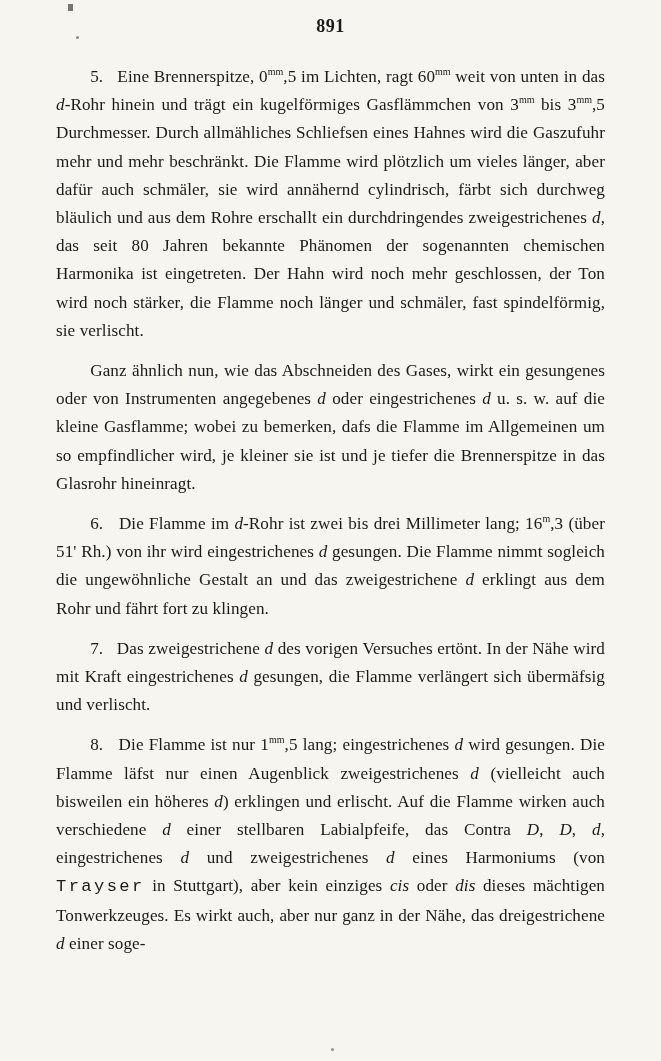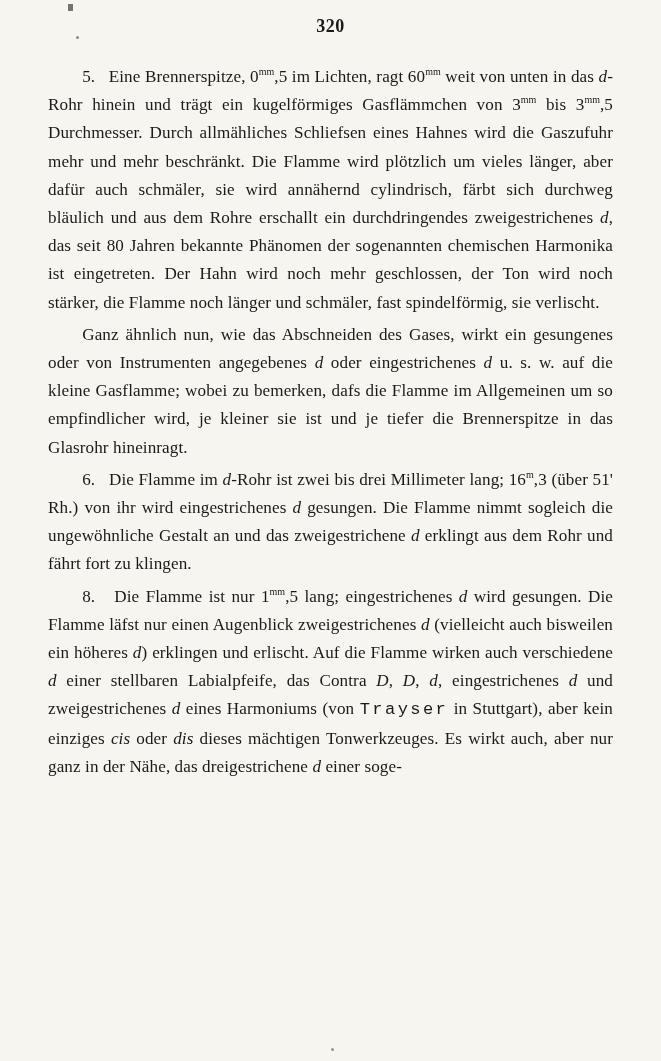--- a/index.html
+++ b/index.html
@@ -31,21 +31,21 @@
     margin-bottom: 26px;
   }
   .body-text {
     font-size: 17.1px;
     line-height: 28.2px;
     text-align: justify;
     text-justify: inter-word;
     letter-spacing: .1px;
   }
   p {
-    margin: 4px;
+    margin: 12px;
     text-indent: 2.0em;
   }
   .it {
     font-style: italic;
   }
   .sup {
     font-size: 10px;
     vertical-align: super;
     line-height: 0;
     letter-spacing: 0;
@@ -88,23 +88,24 @@
   }
 </style>
 </head>
 <body>
 
 <div class="page">
 
   <span class="top-tick"></span>
   <span class="top-dot"></span>
 
-  <div class="page-number">320</div>
+  <div class="page-number">891</div>
 
   <div class="body-text">
     <p><span class="num">5.</span>&nbsp;&nbsp; Eine Brennerspitze, 0<span class="sup">mm</span>,5 im Lichten, ragt 60<span class="sup">mm</span> weit von unten in das <span class="it">d</span>-Rohr hinein und trägt ein kugelförmiges Gasflämmchen von 3<span class="sup">mm</span> bis 3<span class="sup">mm</span>,5 Durchmesser. Durch allmähliches Schliefsen eines Hahnes wird die Gaszufuhr mehr und mehr beschränkt. Die Flamme wird plötzlich um vieles länger, aber dafür auch schmäler, sie wird annähernd cylindrisch, färbt sich durchweg bläulich und aus dem Rohre erschallt ein durchdringendes zweigestrichenes <span class="it">d</span>, das seit 80 Jahren bekannte Phänomen der sogenannten chemischen Harmonika ist eingetreten. Der Hahn wird noch mehr geschlossen, der Ton wird noch stärker, die Flamme noch länger und schmäler, fast spindelförmig, sie verlischt.</p>
     <p>Ganz ähnlich nun, wie das Abschneiden des Gases, wirkt ein gesungenes oder von Instrumenten angegebenes <span class="it">d</span> oder eingestrichenes <span class="it">d</span> u. s. w. auf die kleine Gasflamme; wobei zu bemerken, dafs die Flamme im Allgemeinen um so empfindlicher wird, je kleiner sie ist und je tiefer die Brennerspitze in das Glasrohr hineinragt.</p>
     <p><span class="num">6.</span>&nbsp;&nbsp; Die Flamme im <span class="it">d</span>-Rohr ist zwei bis drei Millimeter lang; 16<span class="sup">m</span>,3 (über 51' Rh.) von ihr wird eingestrichenes <span class="it">d</span> gesungen. Die Flamme nimmt sogleich die ungewöhnliche Gestalt an und das zweigestrichene <span class="it">d</span> erklingt aus dem Rohr und fährt fort zu klingen.</p>
+    <p><span class="num">7.</span>&nbsp;&nbsp; Das zweigestrichene <span class="it">d</span> des vorigen Versuches ertönt. In der Nähe wird mit Kraft eingestrichenes <span class="it">d</span> gesungen, die Flamme verlängert sich übermäfsig und verlischt.</p>
     <p><span class="num">8.</span>&nbsp;&nbsp; Die Flamme ist nur 1<span class="sup">mm</span>,5 lang; eingestrichenes <span class="it">d</span> wird gesungen. Die Flamme läfst nur einen Augenblick zweigestrichenes <span class="it">d</span> (vielleicht auch bisweilen ein höheres <span class="it">d</span>) erklingen und erlischt. Auf die Flamme wirken auch verschiedene <span class="it">d</span> einer stellbaren Labialpfeife, das Contra <span class="it">D</span>, <span class="it">D</span>, <span class="it">d</span>, eingestrichenes <span class="it">d</span> und zweigestrichenes <span class="it">d</span> eines Harmoniums (von <span class="sp">Trayser</span> in Stuttgart), aber kein einziges <span class="it">cis</span> oder <span class="it">dis</span> dieses mächtigen Tonwerkzeuges. Es wirkt auch, aber nur ganz in der Nähe, das dreigestrichene <span class="it">d</span> einer soge-</p>
   </div>
 
   <span class="bottom-dot"></span>
 </div>
 
 </body></html>

